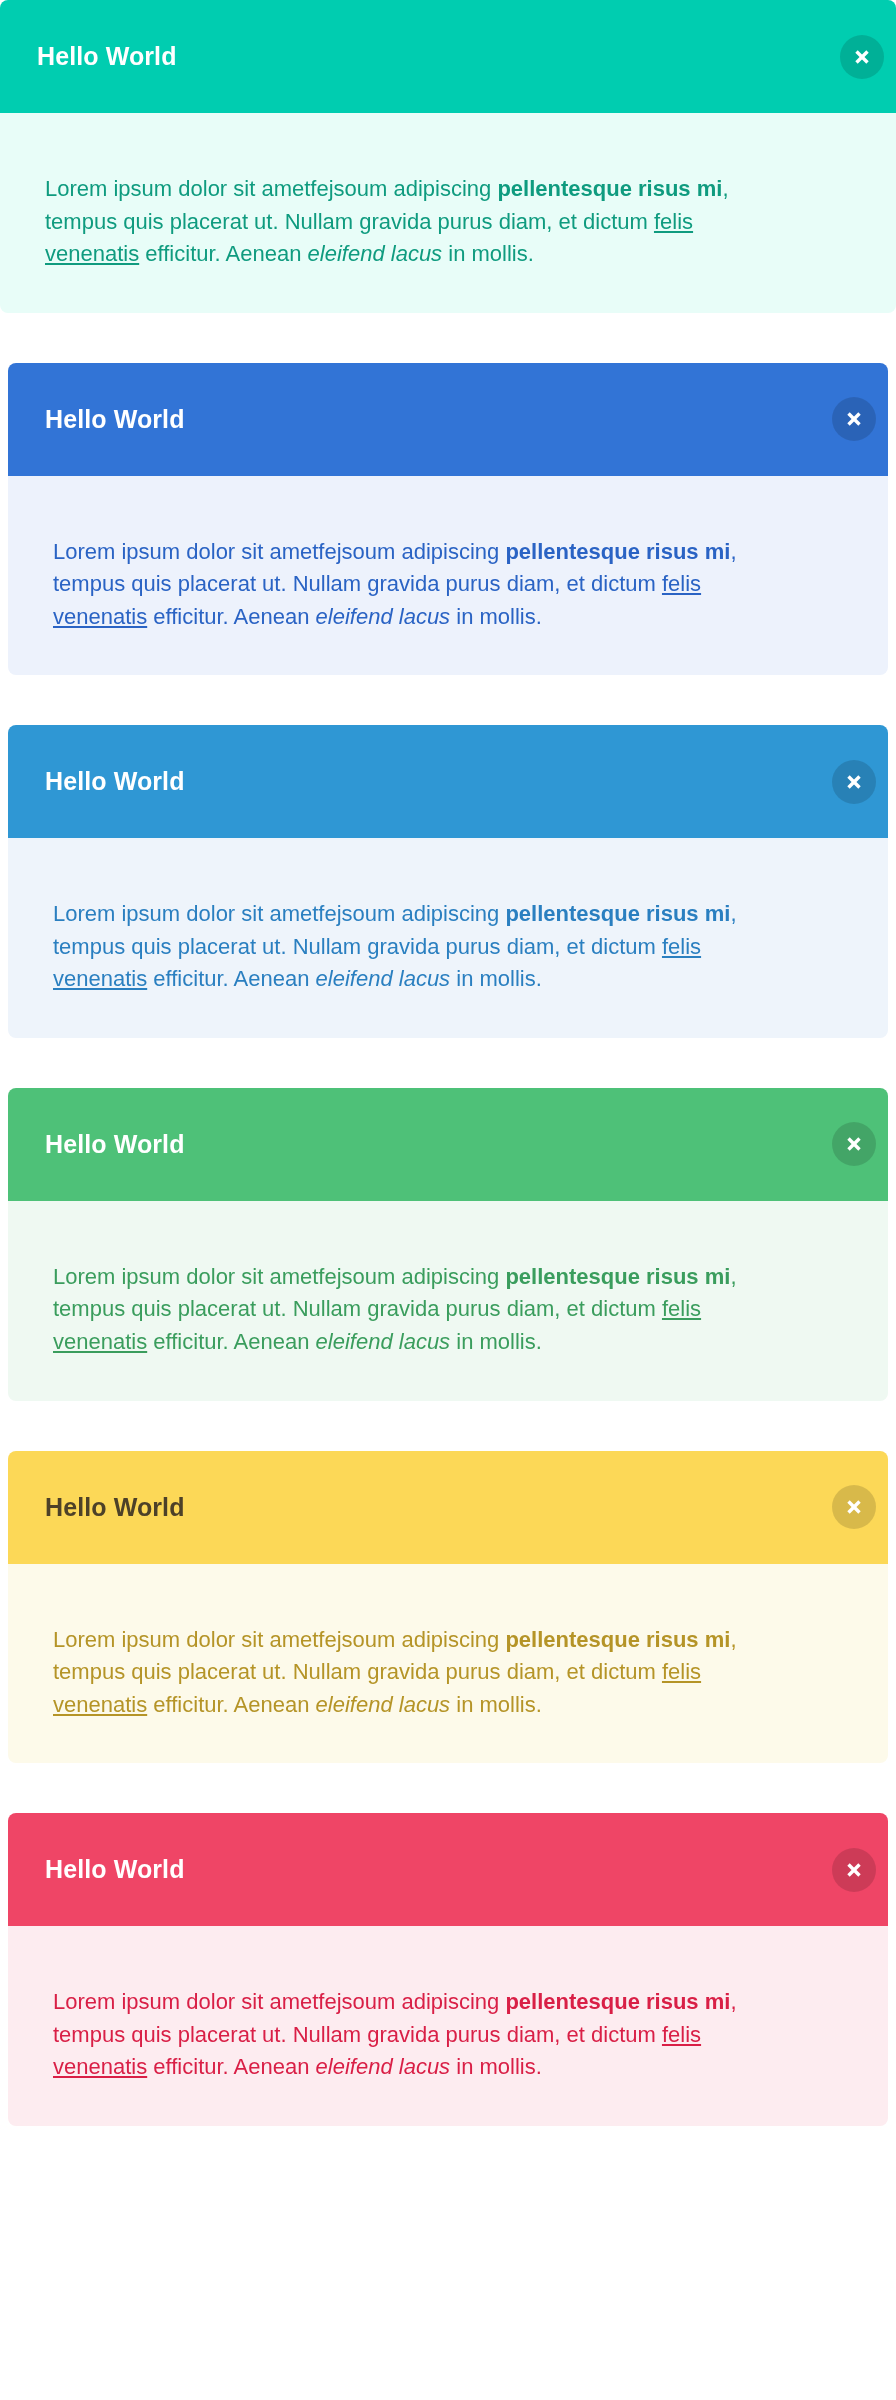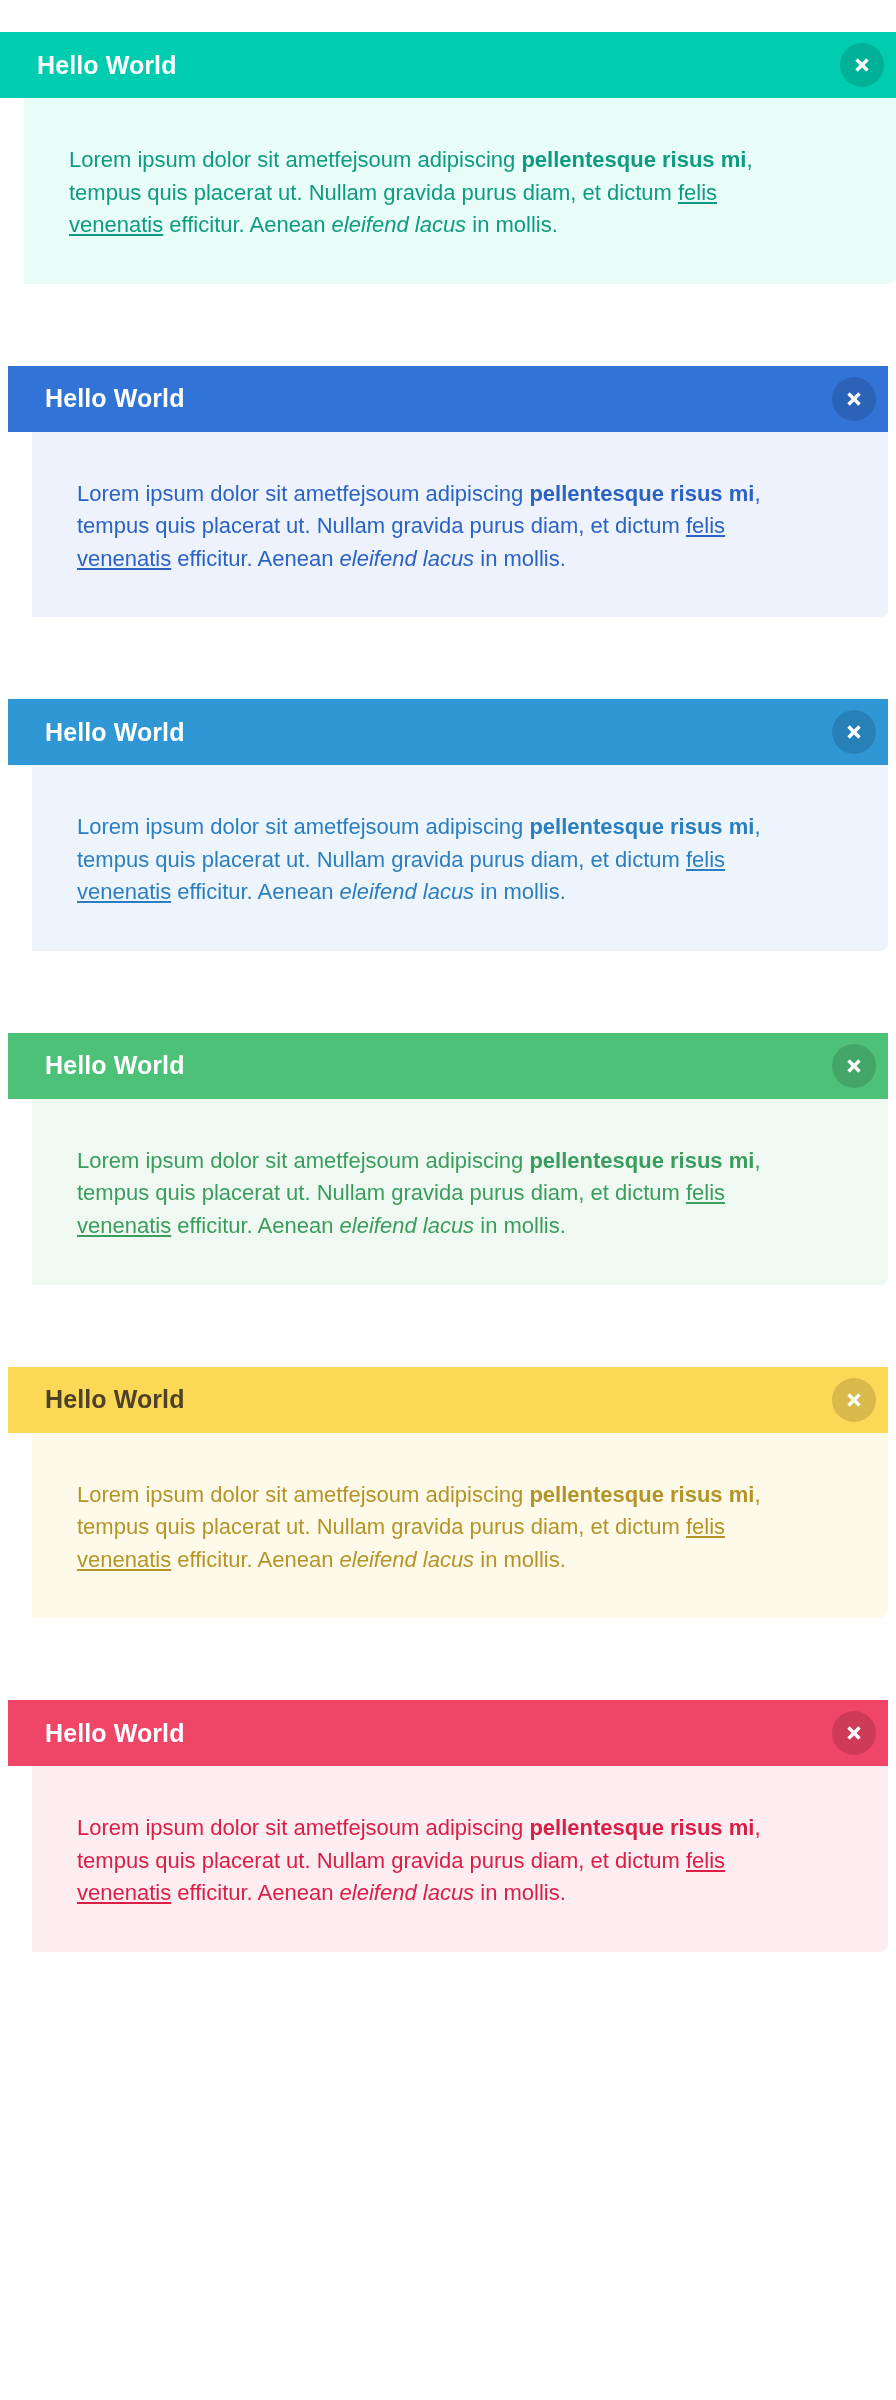--- a/index.html
+++ b/index.html
@@ -33,27 +33,26 @@
   }
   .alert-card.inset {
     width: 880px;
     margin-left: 8px;
     margin-right: 8px;
   }
   .alert-card:last-child { margin-bottom: 0; }
 
   
   .alert-header {
-    height: 66px;
+    height: 113px;
     display: flex;
     align-items: center;
     justify-content: space-between;
     padding: 0 8px 0 37px;
     position: relative;
-    margin-top: 32px;
   }
 
   .alert-title {
     font-size: 25px;
     font-weight: bold;
     letter-spacing: 0.1px;
     line-height: 1;
     white-space: nowrap;
   }
 
@@ -78,22 +77,21 @@
     height: 20px;
   }
   .close-icon line {
     stroke: #ffffff;
     stroke-width: 3.4;
     stroke-linecap: butt;
   }
 
   
   .alert-body {
-    padding: 46px 37px 42px 45px;
-    margin-left: 24px;
+    padding: 60px 37px 42px 45px;
   }
   .alert-text {
     font-size: 22px;
     line-height: 1.48;
     max-width: 700px;
   }
   .alert-text b { font-weight: bold; }
   .alert-text i { font-style: italic; }
   .alert-text a {
     text-decoration: underline;

